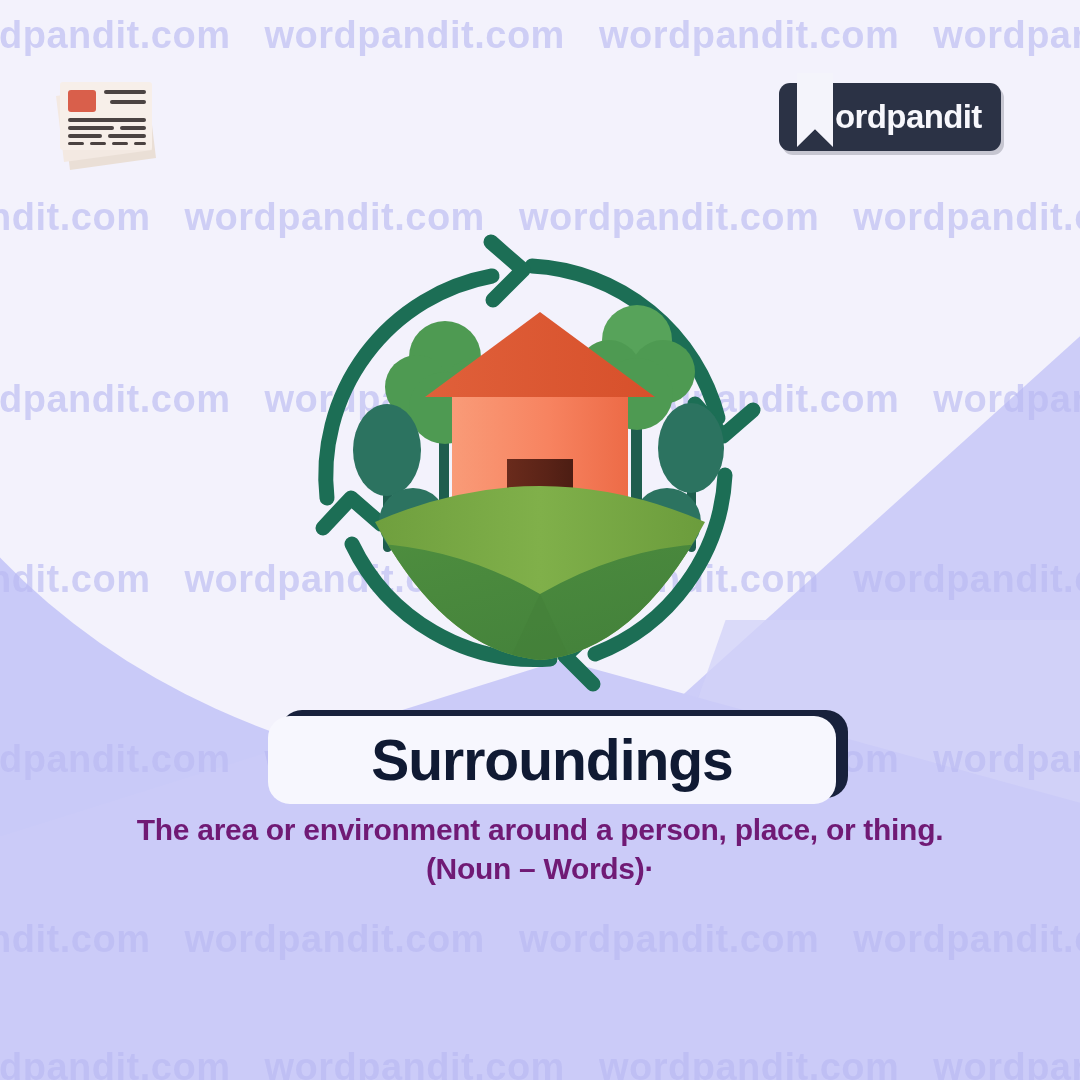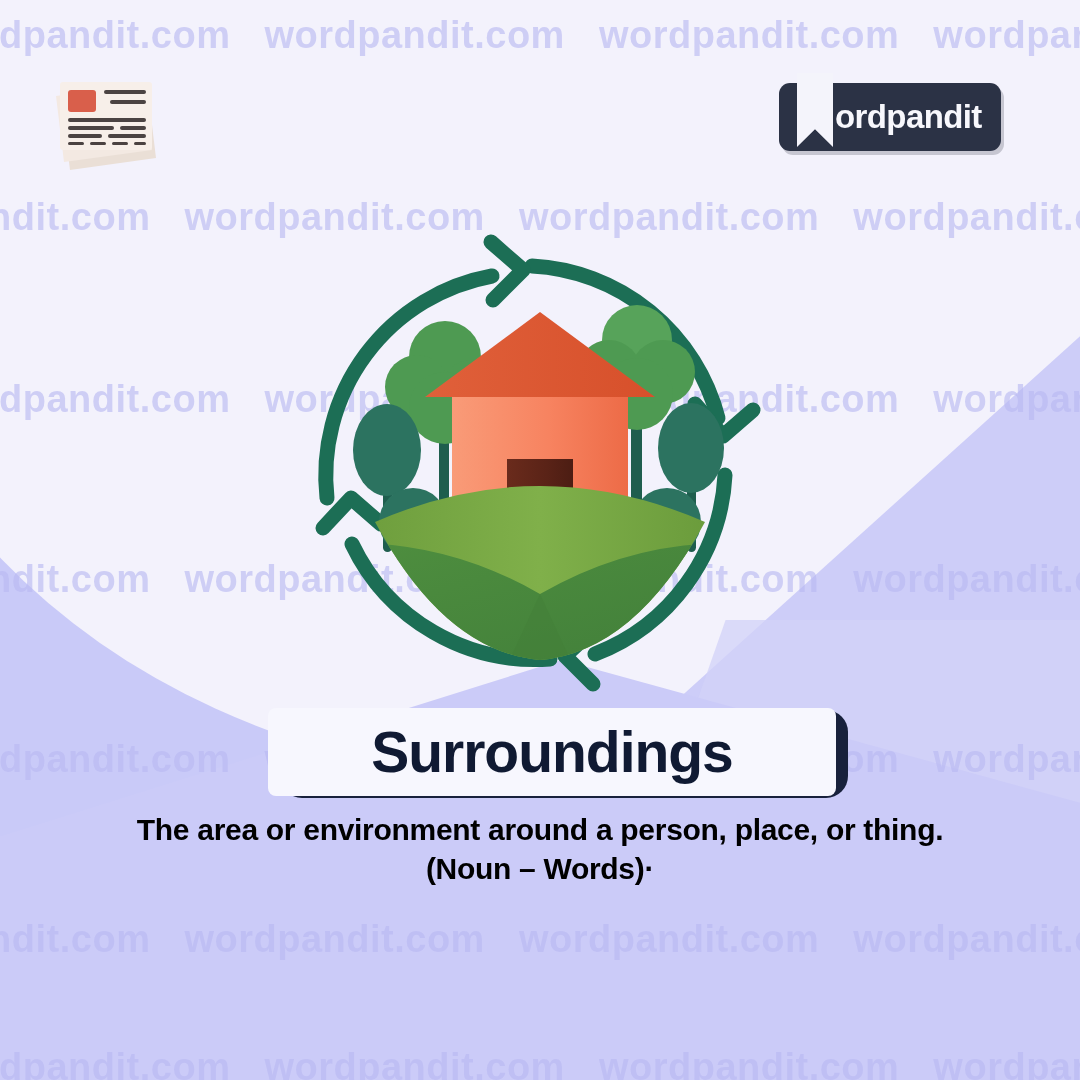--- a/index.html
+++ b/index.html
@@ -152,44 +152,44 @@
     left: 12px;
     top: 10px;
     width: 100%;
     height: 100%;
     background: #18213c;
     border-radius: 22px;
   }
   .badge {
     position: absolute;
     left: 0;
-    top: 8px;
+    top: 16px;
     width: 100%;
     height: 100%;
     background: #f7f7fe;
-    border-radius: 8px;
+    border-radius: 22px;
     display: flex;
     align-items: center;
     justify-content: center;
   }
   .badge-word {
     font-size: 57px;
     font-weight: 700;
     color: #101a33;
     letter-spacing: -1px;
   }
 
   
   .definition {
     position: absolute;
     left: 50px;
     top: 810px;
     width: 980px;
     text-align: center;
-    color: #000000;
+    color: #701a75;
   }
   .def-line {
     font-size: 30px;
     font-weight: 700;
     line-height: 1.30;
     letter-spacing: -0.3px;
   }
   .def-pos {
     font-size: 30px;
     font-weight: 700;

